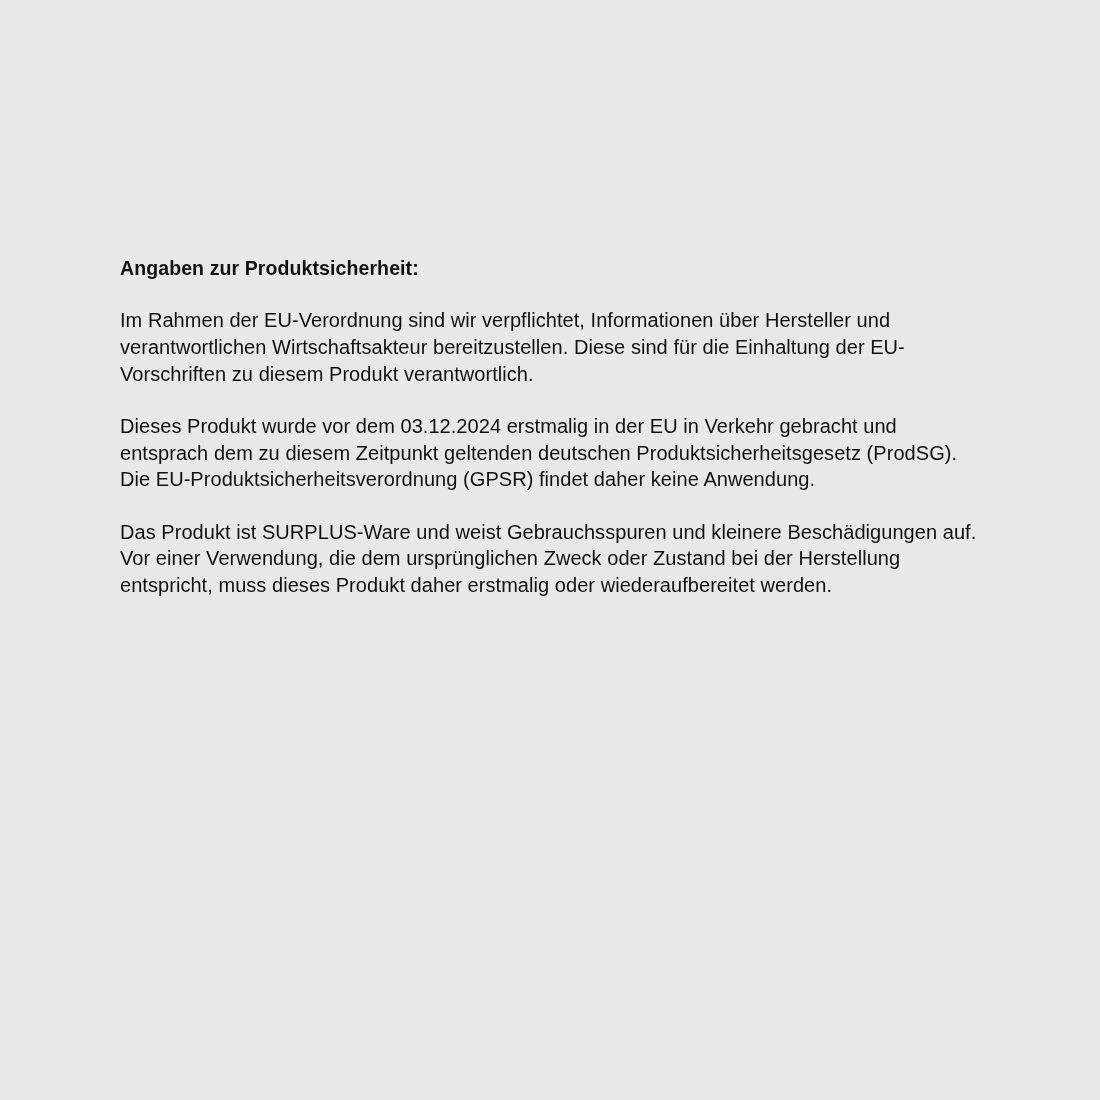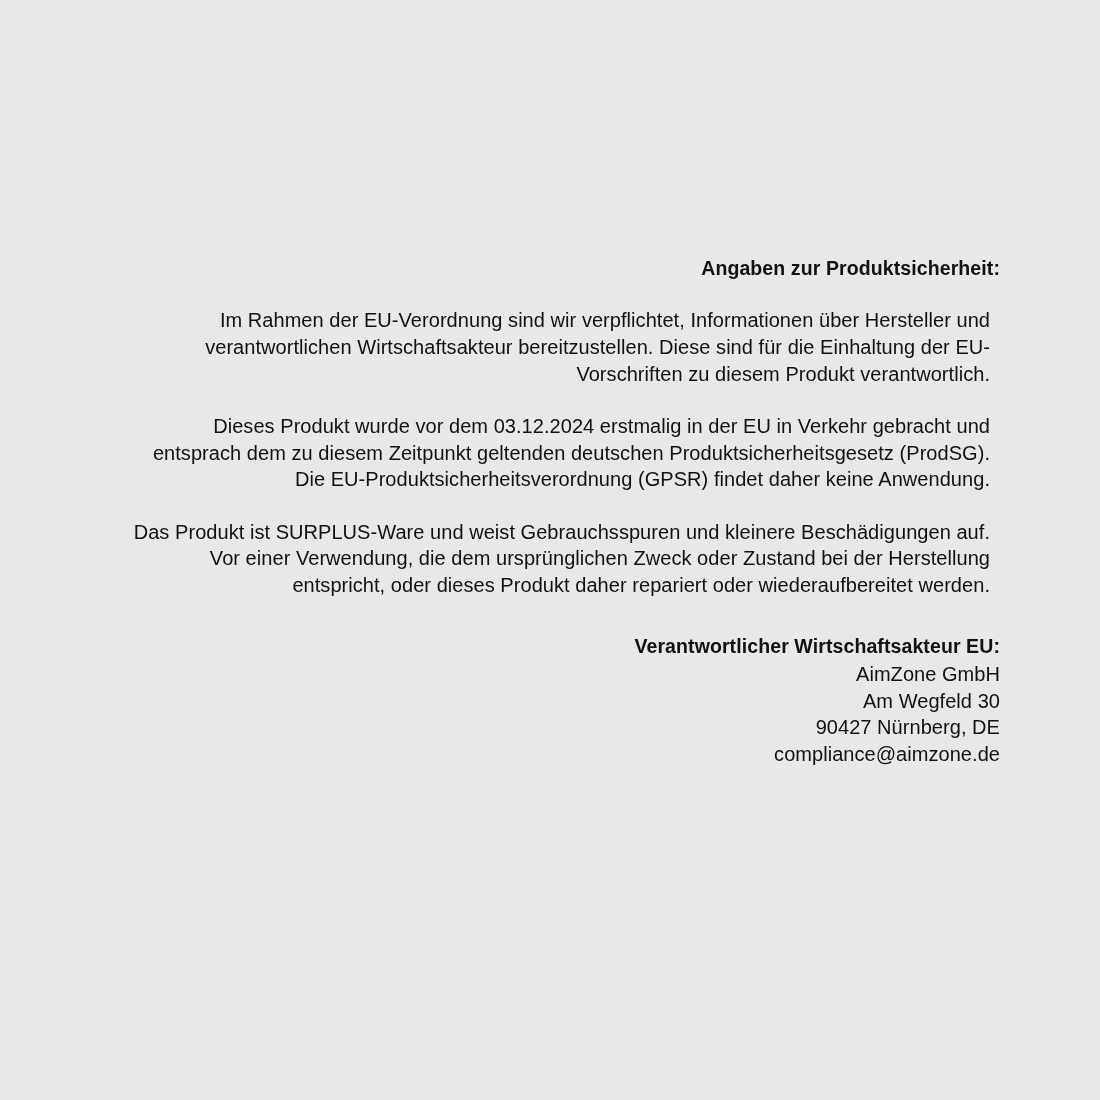--- a/index.html
+++ b/index.html
@@ -13,21 +13,20 @@
     font-family: "Liberation Sans", sans-serif;
     color: #111111;
     -webkit-font-smoothing: antialiased;
   }
   .page {
     position: relative;
     width: 952px;
     height: 1100px;
     box-sizing: border-box;
     background: #e8e8e8;
-    text-align: right;
   }
   .content {
     position: absolute;
     left: 120px;
     top: 255px;
     width: 880px;
   }
   .heading {
     font-size: 19.5px;
     font-weight: bold;
@@ -67,24 +66,17 @@
 
 <div class="page">
   <div class="content">
 
     <h1 class="heading">Angaben zur Produktsicherheit:</h1>
 
     <p class="para">Im Rahmen der EU-Verordnung sind wir verpflichtet, Informationen über Hersteller und verantwortlichen Wirtschaftsakteur bereitzustellen. Diese sind für die Einhaltung der EU-Vorschriften zu diesem Produkt verantwortlich.</p>
 
     <p class="para">Dieses Produkt wurde vor dem 03.12.2024 erstmalig in der EU in Verkehr gebracht und entsprach dem zu diesem Zeitpunkt geltenden deutschen Produktsicherheitsgesetz (ProdSG). Die EU-Produktsicherheitsverordnung (GPSR) findet daher keine Anwendung.</p>
 
-    <p class="para">Das Produkt ist SURPLUS-Ware und weist Gebrauchsspuren und kleinere Beschädigungen auf. Vor einer Verwendung, die dem ursprünglichen Zweck oder Zustand bei der Herstellung entspricht, oder dieses Produkt daher repariert oder wiederaufbereitet werden.</p>
+    <p class="para">Das Produkt ist SURPLUS-Ware und weist Gebrauchsspuren und kleinere Beschädigungen auf. Vor einer Verwendung, die dem ursprünglichen Zweck oder Zustand bei der Herstellung entspricht, muss dieses Produkt daher erstmalig oder wiederaufbereitet werden.</p>
 
-    <div class="contact-block">
-      <h2 class="block-heading">Verantwortlicher Wirtschaftsakteur EU:</h2>
-      <p class="addr-line">AimZone GmbH</p>
-      <p class="addr-line">Am Wegfeld 30</p>
-      <p class="addr-line">90427 Nürnberg, DE</p>
-      <p class="addr-line">compliance@aimzone.de</p>
-    </div>
 
   </div>
 </div>
 
 </body></html>

